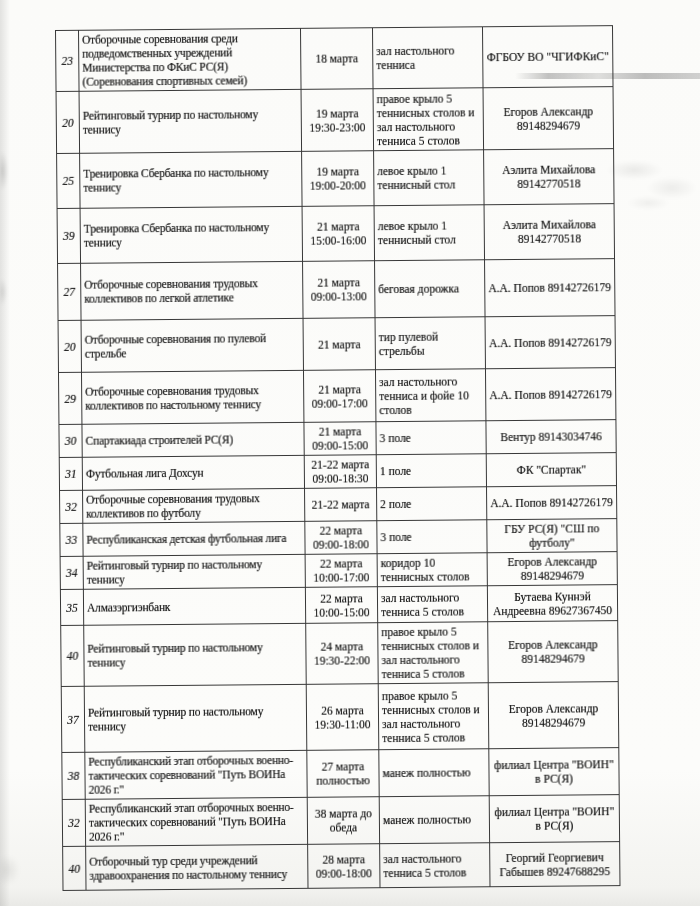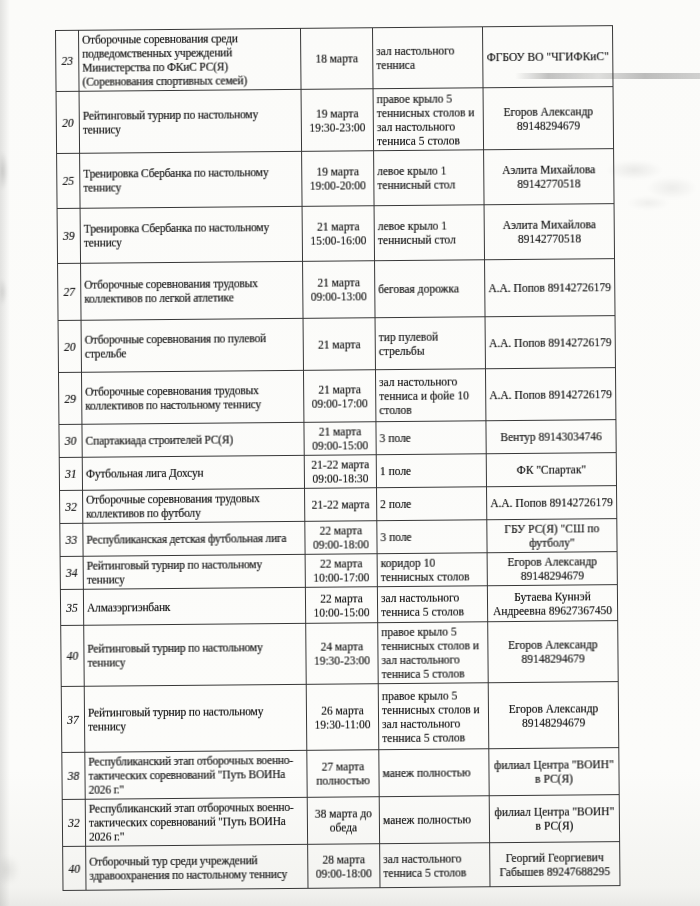--- a/index.html
+++ b/index.html
@@ -209,21 +209,21 @@
     <td class="c-date">22 марта
 10:00-15:00</td>
     <td class="c-venue">зал настольного тенниса 5 столов</td>
     <td class="c-org">Бутаева Куннэй Андреевна 89627367450</td>
   </tr>
 
   <tr class="r36">
     <td class="c-num">40</td>
     <td class="c-event">Рейтинговый турнир по настольному теннису</td>
     <td class="c-date">24 марта
-19:30-23:00</td>
+19:30-22:00</td>
     <td class="c-venue">правое крыло 5 теннисных столов и зал настольного тенниса 5 столов</td>
     <td class="c-org">Егоров Александр 89148294679</td>
   </tr>
 
   <tr class="r37">
     <td class="c-num">37</td>
     <td class="c-event">Рейтинговый турнир по настольному теннису</td>
     <td class="c-date">26 марта
 19:30-11:00</td>
     <td class="c-venue">правое крыло 5 теннисных столов и зал настольного тенниса 5 столов</td>

